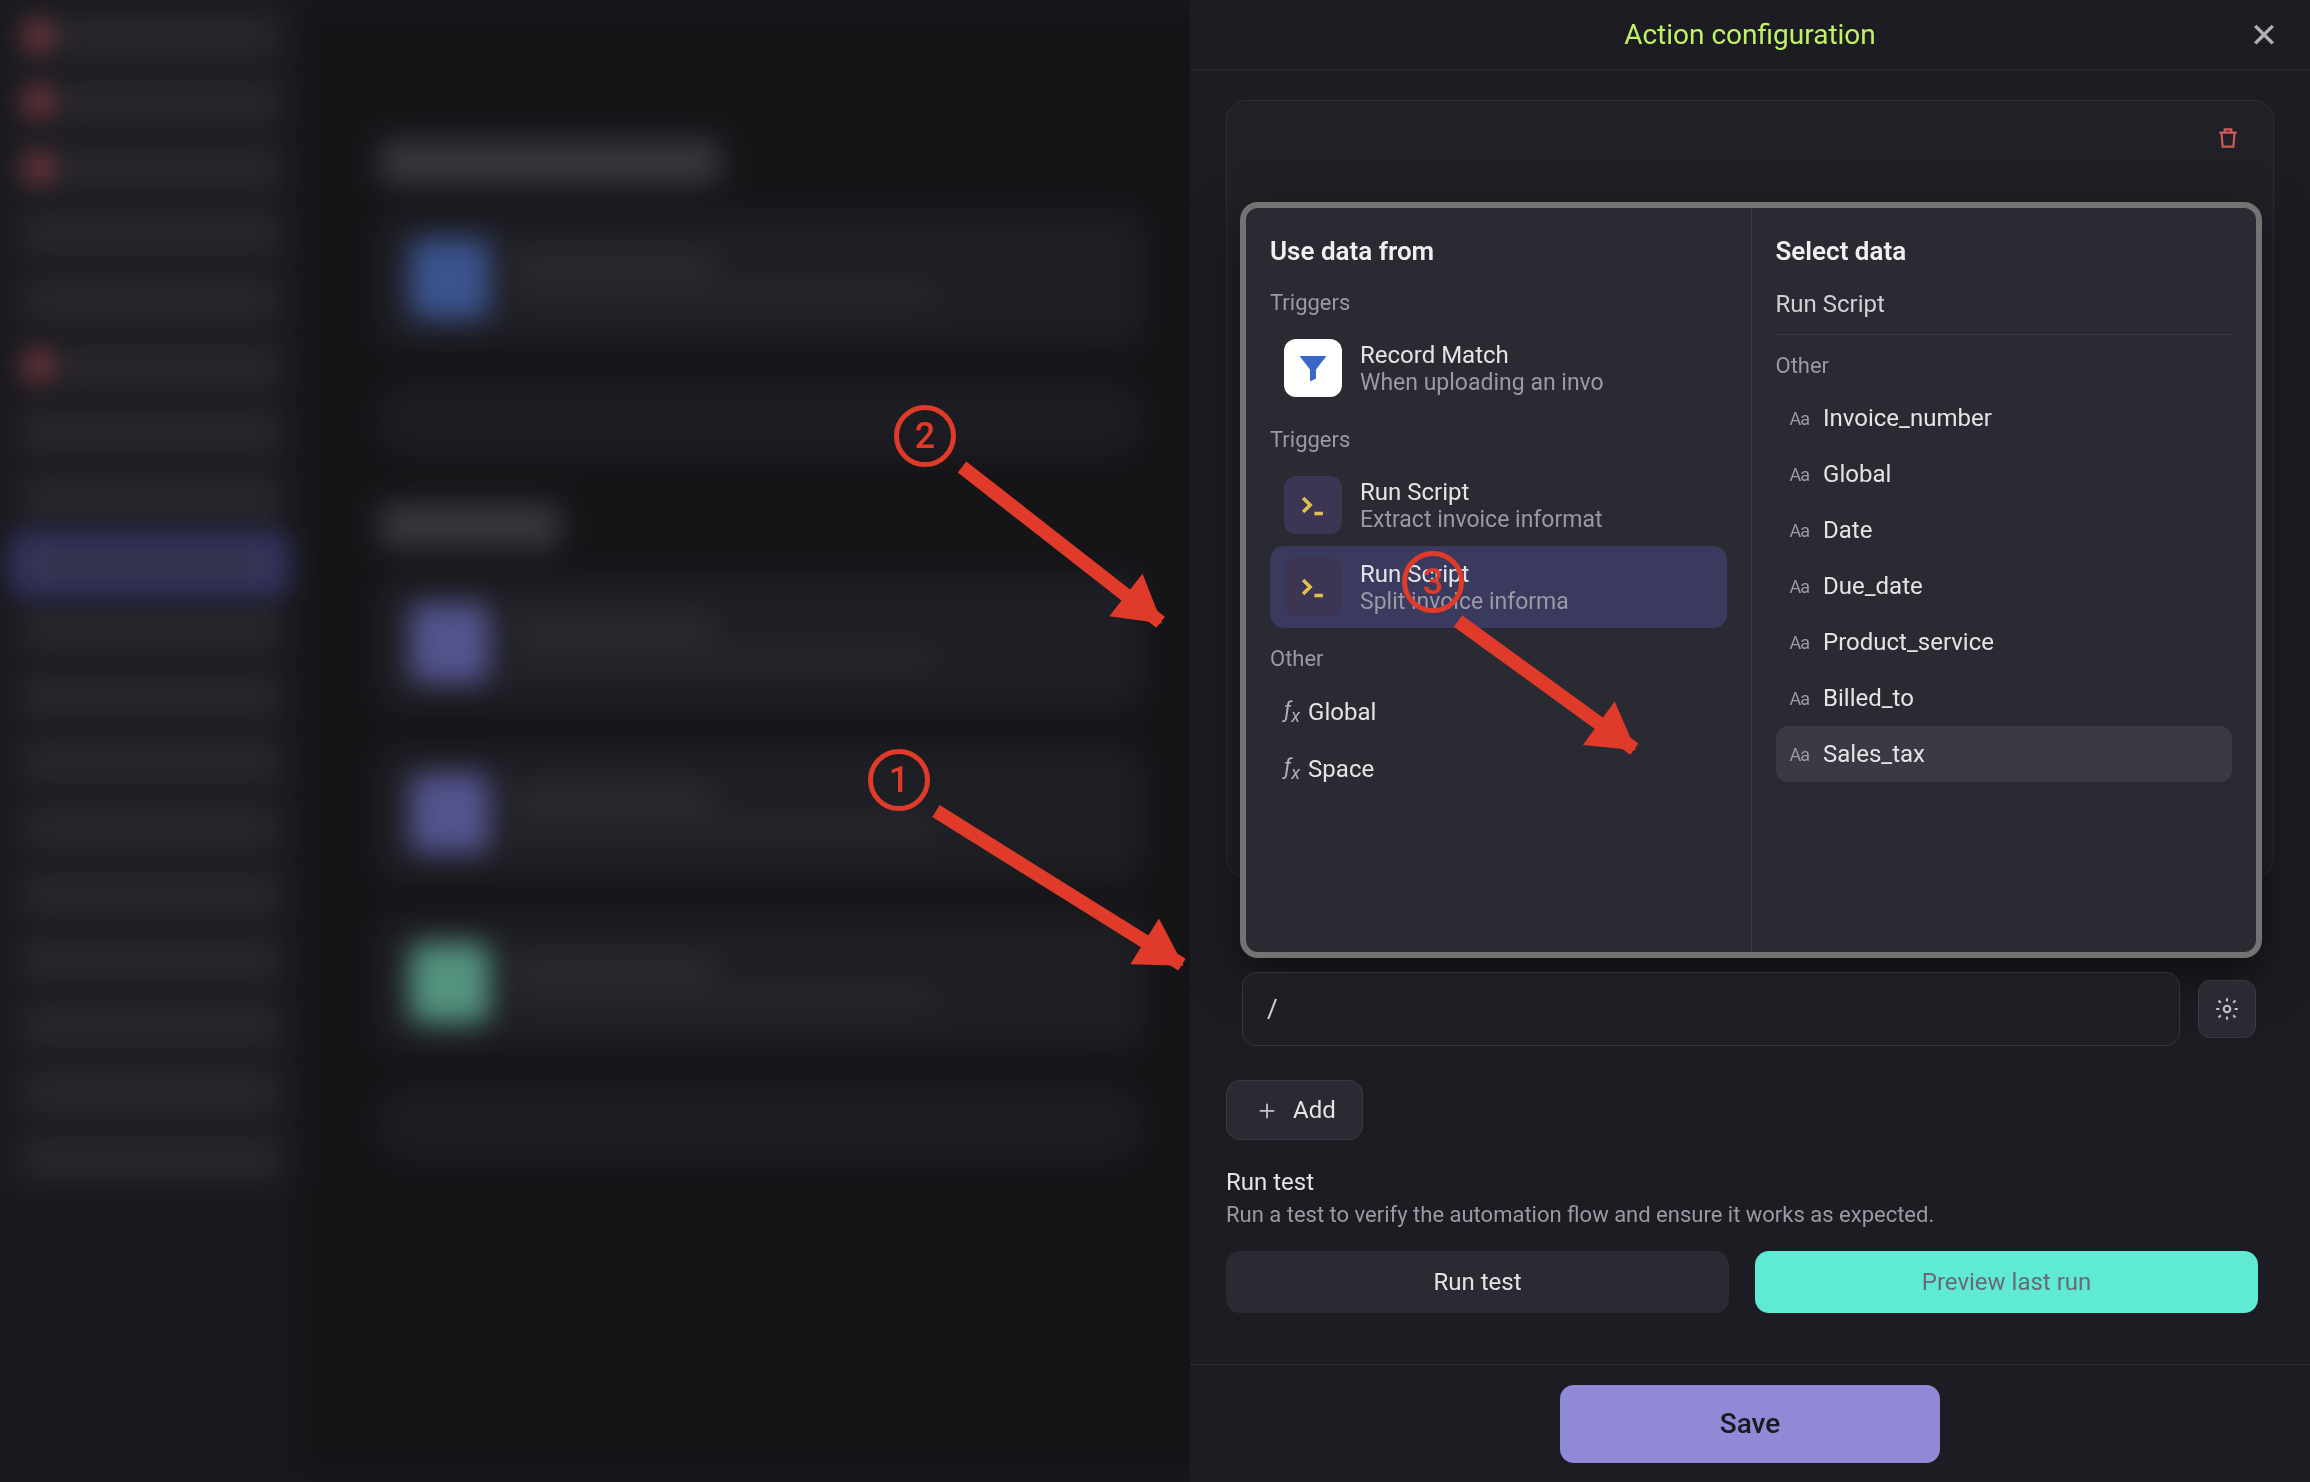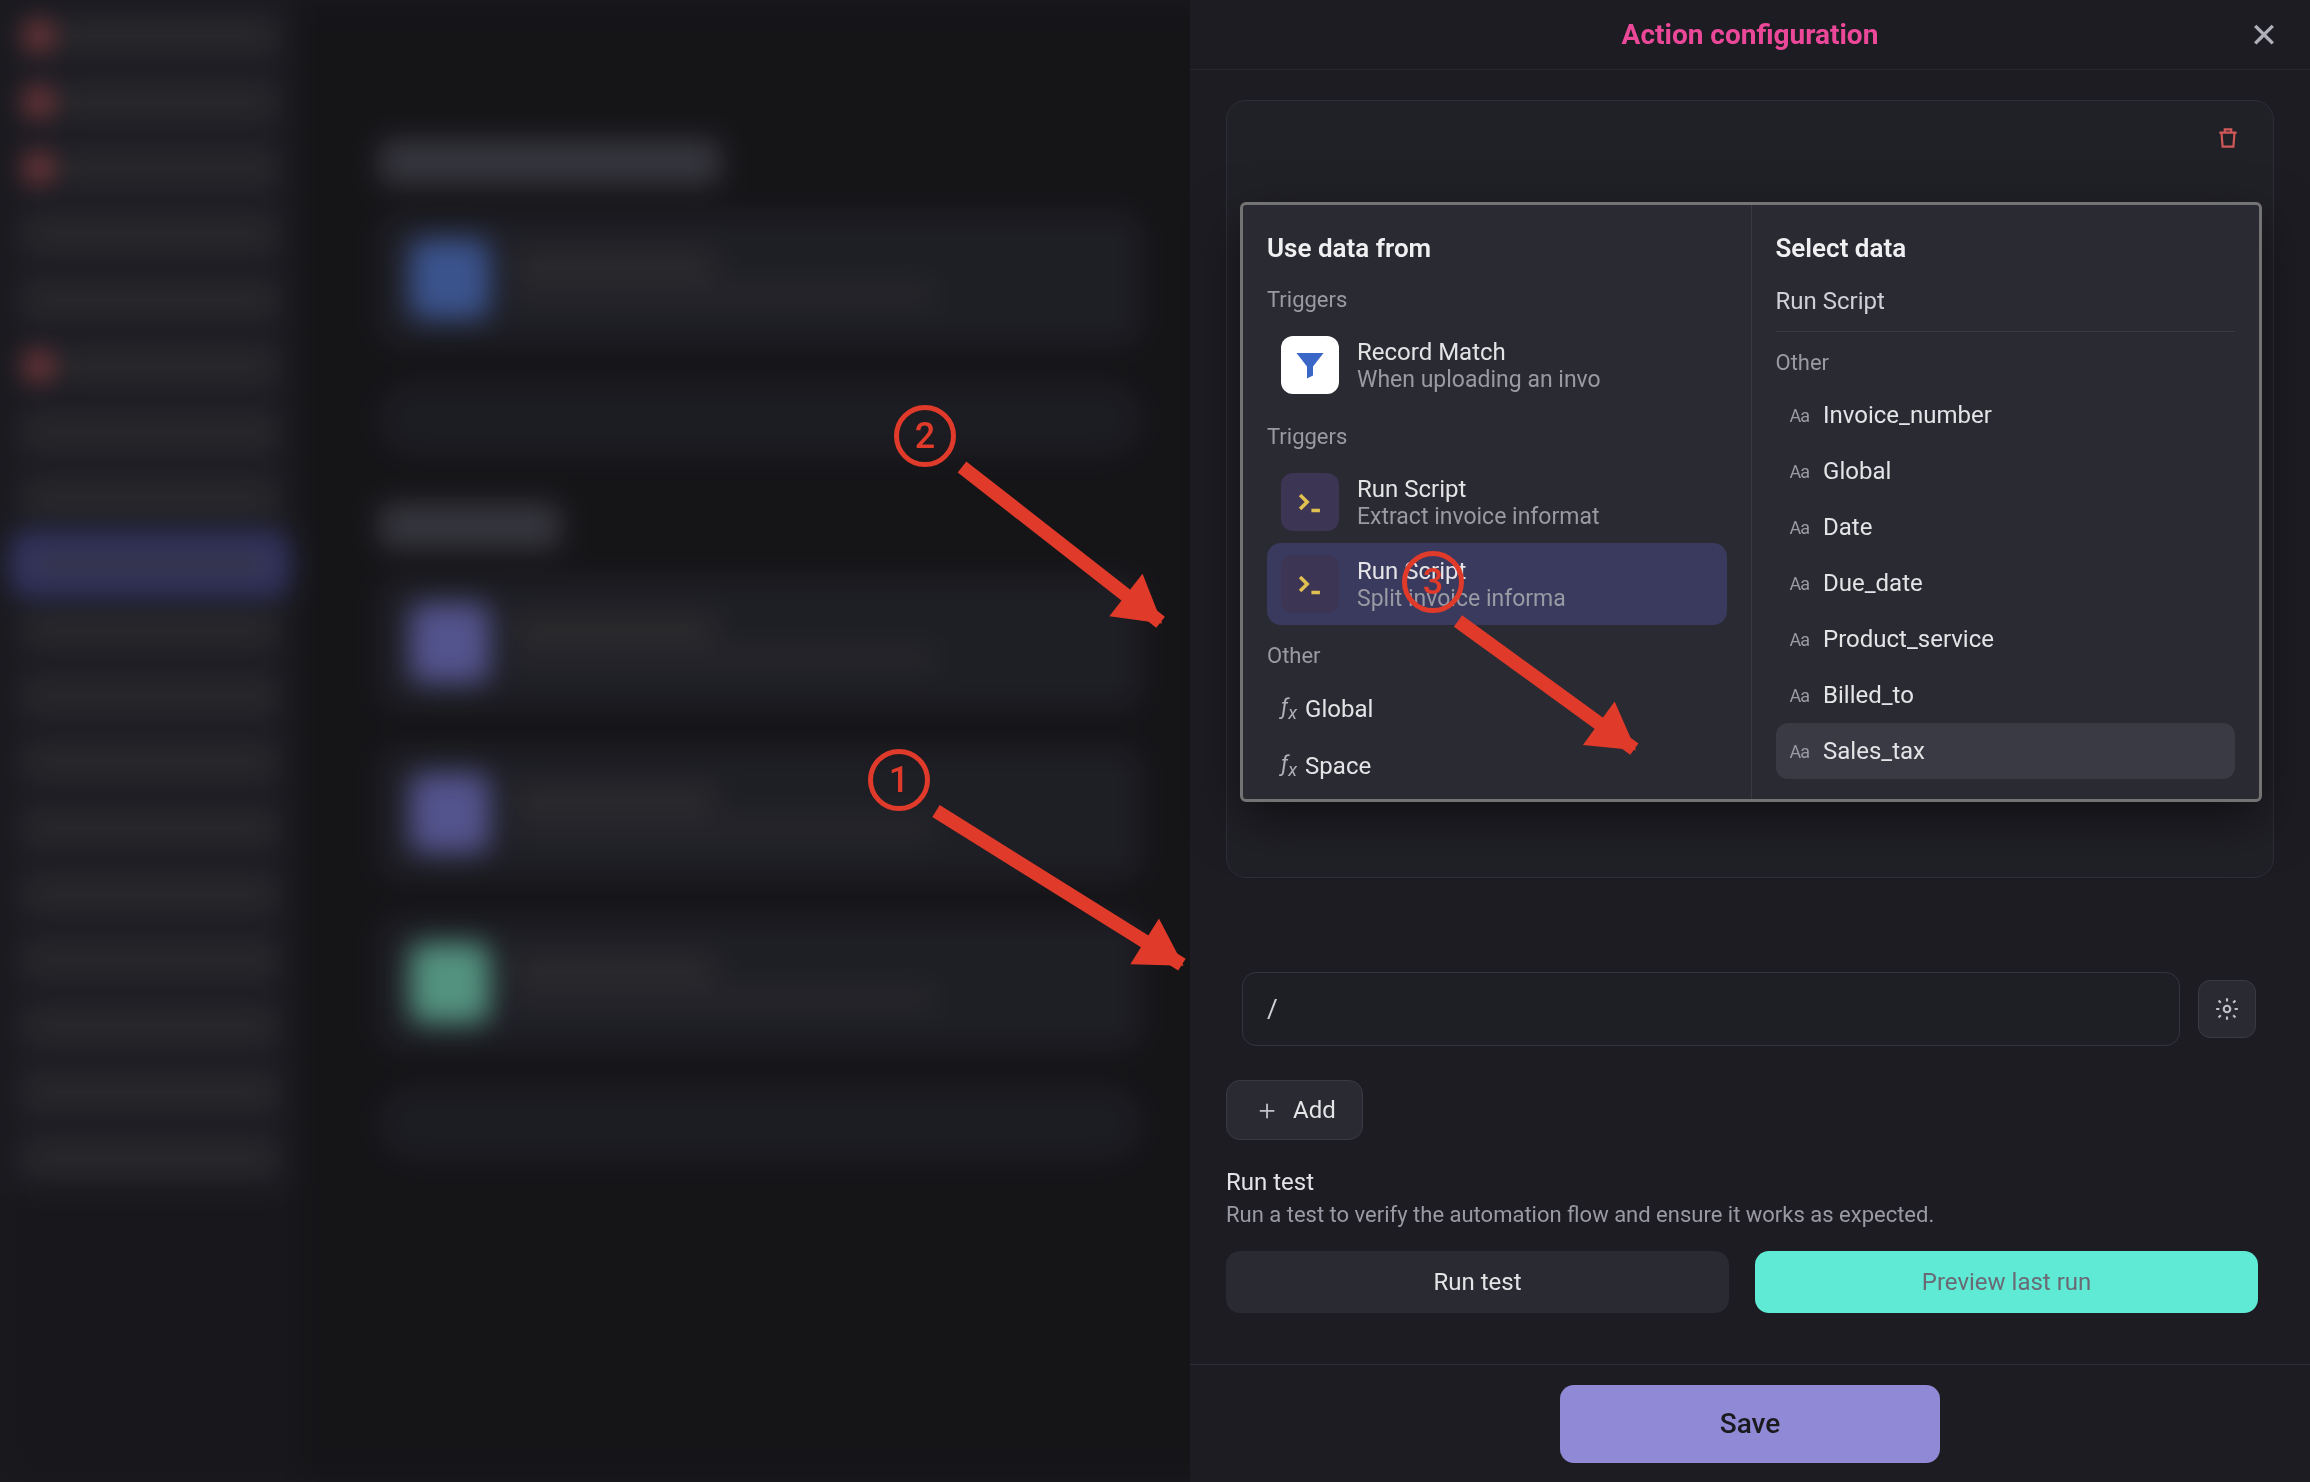--- a/index.html
+++ b/index.html
@@ -85,21 +85,21 @@
   font-size: 24px;
 }
 .panel-header {
   height: 70px;
   display: flex;
   align-items: center;
   justify-content: center;
   position: relative;
   border-bottom: 1px solid rgba(255,255,255,0.05);
 }
-.panel-header .title { font-size: 28px; font-weight: 700; color: #ec4899; }
+.panel-header .title { font-size: 28px; font-weight: 400; color: #bef264; }
 .panel-header .close {
   position: absolute; right: 30px; top: 50%; transform: translateY(-50%);
   width: 32px; height: 32px;
   display: flex; align-items: center; justify-content: center;
   color: #b0b0b8; font-size: 34px; cursor: pointer;
 }
 
 .panel-body {
   flex: 1;
   padding: 30px 36px 0 36px;
@@ -118,24 +118,24 @@
   width: 30px; height: 30px;
   color: #d05858; font-size: 28px;
 }
 
 
 .popover {
   position: absolute;
   left: 50px;
   top: 132px;
   width: 1022px;
-  height: 600px;
+  height: 756px;
   background: #2a2a32;
-  border: 3px solid #737373;
-  border-radius: 6px;
+  border: 6px solid #737373;
+  border-radius: 18px;
   display: flex;
   overflow: hidden;
   box-shadow: 0 18px 50px rgba(0,0,0,0.5);
 }
 .popover .col {
   flex: 1;
   padding: 28px 24px;
   overflow: auto;
 }
 .popover .col-left { border-right: 1px solid #3a3a44; }

